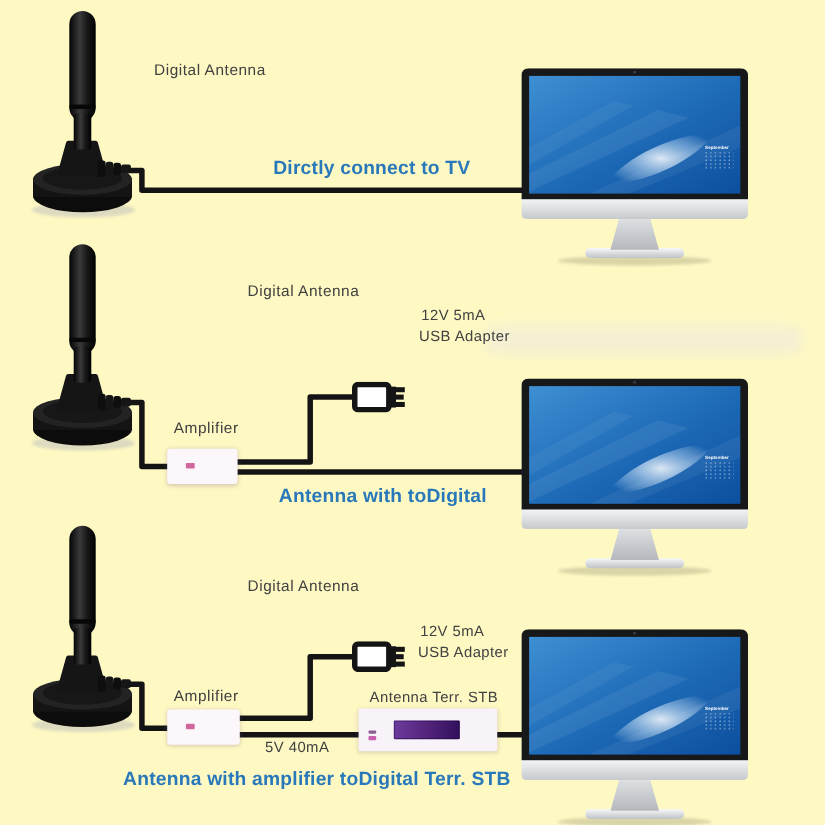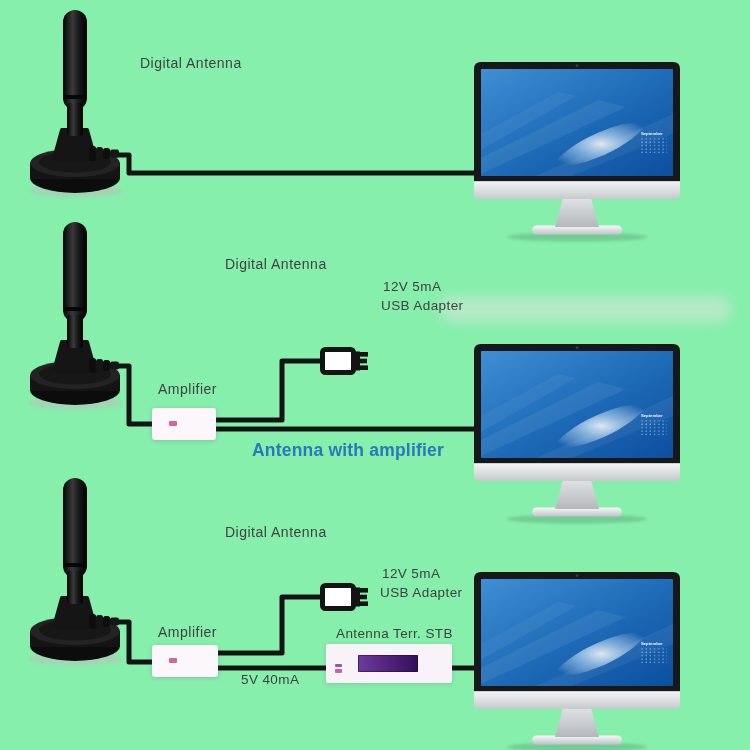--- a/index.html
+++ b/index.html
@@ -1,16 +1,16 @@
 <!DOCTYPE html>
 <html><head>
 <meta charset="utf-8">
 <style>
   html,body{margin:0;padding:0;background:#fff;}
-  #stage{position:relative;width:750px;height:750px;background:#86efac;overflow:hidden;
+  #stage{position:relative;width:750px;height:750px;background:#fef9c3;overflow:hidden;
          font-family:"Liberation Sans",sans-serif;}
   .abs{position:absolute;}
   svg{display:block;}
   .layer{position:absolute;left:0;top:0;}
   .lbl{position:absolute;color:#414141;font-size:14px;letter-spacing:.5px;white-space:nowrap;}
   .lbl-sm{font-size:13.5px;letter-spacing:.4px;line-height:18.5px;}
   .blk{display:block;}
   .caption{position:absolute;color:#2878ba;font-weight:bold;font-size:17.5px;
            letter-spacing:.2px;text-align:center;white-space:nowrap;}
   .ampbox{position:absolute;background:#fbf7fa;border-radius:3px;
@@ -237,31 +237,33 @@
     <span class="ampmark"></span>
   </div>
 
   <div class="stbbox" style="left:326px;top:644px;width:126px;height:39px">
     <span class="stbmark-a"></span>
     <span class="stbmark-b"></span>
     <span class="stbdisplay"></span>
   </div>
 
   <div class="lbl" style="left:140px;top:55px">Digital Antenna</div>
+  <div class="caption" style="left:233px;top:142px;width:210px">Dirctly connect to TV</div>
 
   <div class="lbl" style="left:225px;top:256px">Digital Antenna</div>
   <div class="lbl lbl-sm" style="left:381px;top:278px">
     <span class="blk" style="padding-left:2px">12V 5mA</span>
     <span class="blk">USB Adapter</span>
   </div>
   <div class="lbl" style="left:158px;top:381px">Amplifier</div>
-  <div class="caption" style="left:238px;top:440px;width:220px">Antenna with amplifier</div>
+  <div class="caption" style="left:238px;top:440px;width:220px">Antenna with toDigital</div>
 
   <div class="lbl" style="left:225px;top:524px">Digital Antenna</div>
   <div class="lbl lbl-sm" style="left:380px;top:565px">
     <span class="blk" style="padding-left:2px">12V 5mA</span>
     <span class="blk">USB Adapter</span>
   </div>
   <div class="lbl" style="left:158px;top:624px">Amplifier</div>
   <div class="lbl lbl-sm" style="left:336px;top:625px">Antenna Terr. STB</div>
   <div class="lbl lbl-sm" style="left:241px;top:671px">5V 40mA</div>
+  <div class="caption" style="left:76px;top:698px;width:424px">Antenna with amplifier toDigital Terr. STB</div>
 
 </div>
 
 </body></html>

